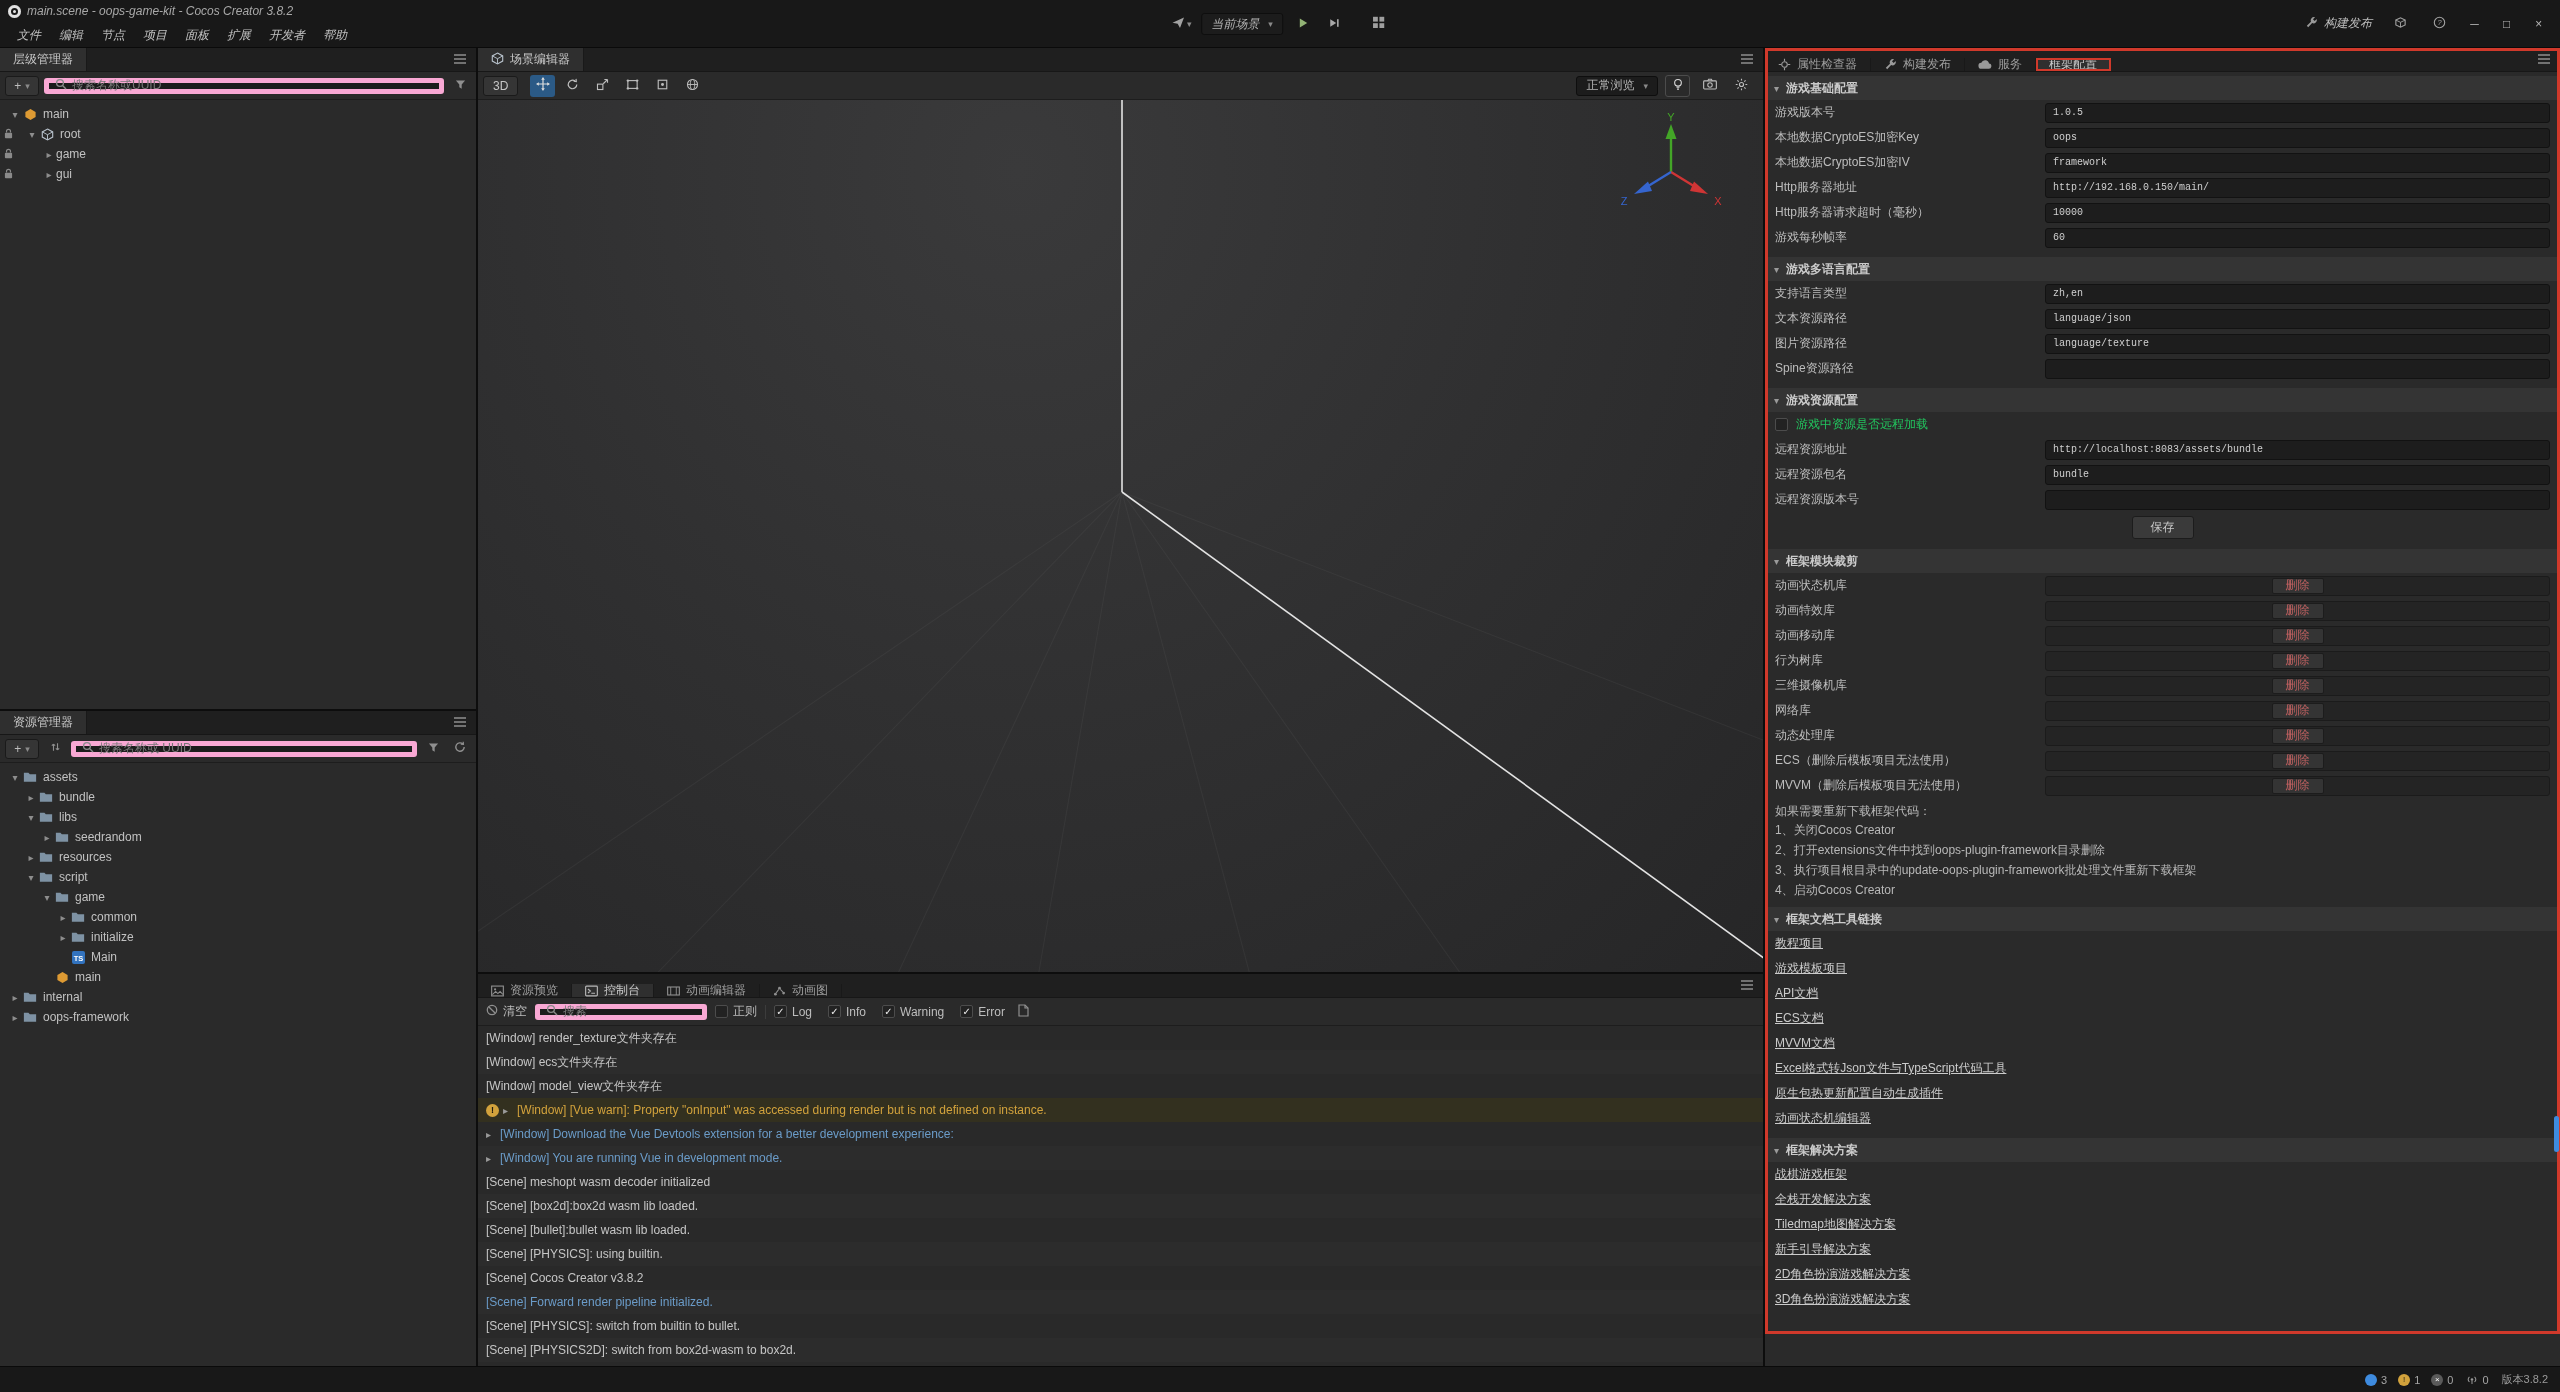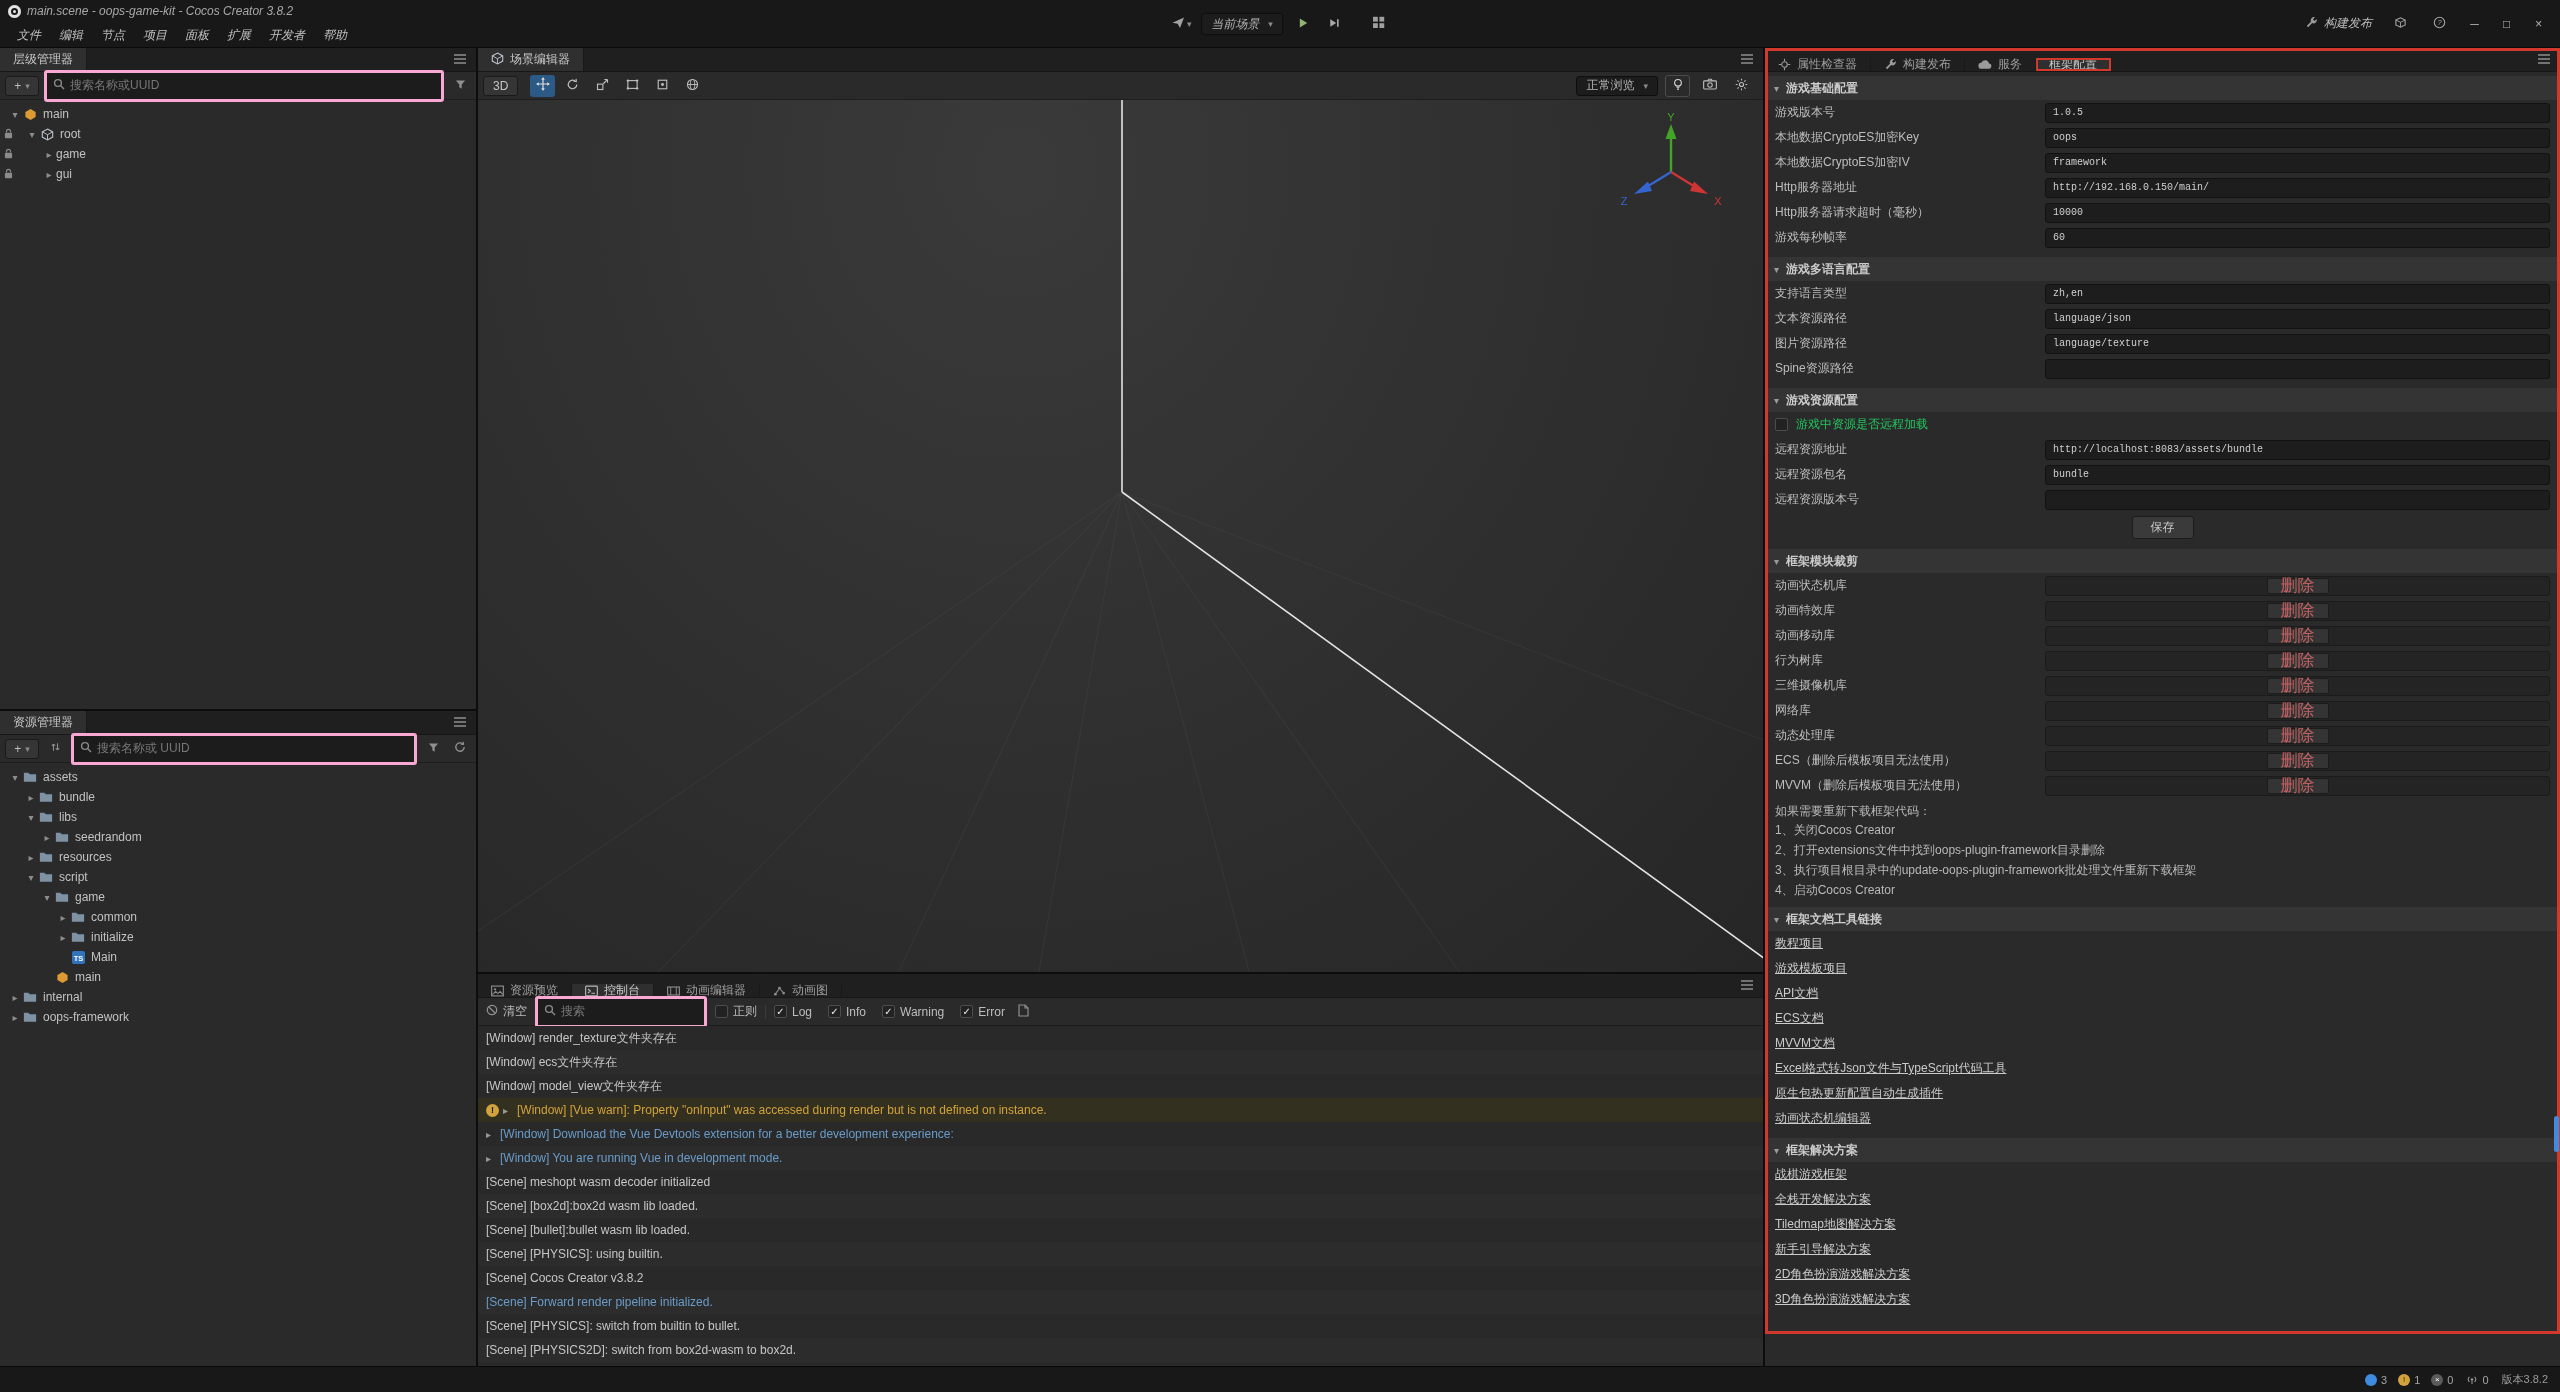--- a/index.html
+++ b/index.html
@@ -37,21 +37,21 @@
 
   .panel-tabbar{height:24px;flex:none;background:#1f1f1f;display:flex;align-items:stretch;border-bottom:1px solid #171717;}
   .tabs-wrap{display:flex;align-items:stretch;margin-top:10px;}
   .panel-tab{display:flex;align-items:center;gap:6px;padding:0 13px;font-size:12px;color:#9e9e9e;border-right:1px solid #191919;white-space:nowrap;}
   .panel-tab.active{background:#2f2f2f;color:#c9c9c9;}
   .panel-tab.annotated{outline:2px solid var(--annot,#d0392b);outline-offset:-2px;}
   .panel-menu{margin-left:auto;display:flex;align-items:center;padding:0 10px;}
 
   .toolrow{height:28px;flex:none;display:flex;align-items:center;gap:5px;padding:0 5px;background:#2a2a2a;border-bottom:1px solid #1d1d1d;}
   .btn-sm{height:20px;min-width:34px;background:#353535;border:1px solid #1a1a1a;border-radius:3px;display:flex;align-items:center;justify-content:center;gap:4px;color:#bdbdbd;padding:0 5px;}
-  .search-box{flex:1;height:32px;background:#1c1c1c;border:3px solid #f9a8d4;border-radius:3px;display:flex;align-items:center;gap:5px;padding:0 6px;min-width:0;}
+  .search-box{flex:1;height:16px;background:#1c1c1c;border:5px solid #f9a8d4;border-radius:3px;display:flex;align-items:center;gap:5px;padding:0 6px;min-width:0;}
   .ph{color:#777;font-size:12px;white-space:nowrap;overflow:hidden;}
   .icon-btn{width:22px;height:20px;display:flex;align-items:center;justify-content:center;}
 
   
   .tree{flex:1;overflow:hidden;padding-top:4px;}
   .tree-row{height:20px;display:flex;align-items:center;position:relative;color:#c2c2c2;}
   .lock-slot{position:absolute;left:4px;top:4px;}
   .tree-caret{width:14px;flex:none;text-align:center;color:#8d8d8d;font-size:10px;}
   .tree-ic{width:16px;flex:none;margin-right:5px;justify-content:center;}
   .tree-label{white-space:nowrap;}
@@ -88,21 +88,21 @@
   .insp-body{flex:1;overflow:hidden;padding-top:4px;}
   .insp-section{margin-bottom:7px;}
   .insp-header{height:24px;background:#343434;display:flex;align-items:center;gap:7px;padding:0 9px;color:#cbcbcb;font-weight:bold;}
   .insp-caret{color:#9a9a9a;font-size:10px;font-weight:normal;}
   .insp-row{height:25px;display:flex;align-items:center;padding:0 10px;gap:8px;}
   .insp-label{width:262px;flex:none;color:#bdbdbd;white-space:nowrap;overflow:hidden;}
   .insp-input{flex:1;height:20px;background:#1d1d1d;border:1px solid #121212;border-radius:3px;color:#cfcfcf;font-size:10px;padding:0 7px;outline:none;min-width:0;font-family:Liberation Mono, monospace;}
   .save-row{height:30px;display:flex;align-items:center;justify-content:center;}
   .btn{background:#3a3a3a;border:1px solid #1c1c1c;border-radius:3px;color:#c8c8c8;font-size:12px;padding:2px 18px;}
   .mod-field{flex:1;height:20px;background:#242424;border:1px solid #1b1b1b;border-radius:3px;display:flex;align-items:center;justify-content:center;}
-  .btn.del{color:#c06060;padding:0 13px;height:16px;line-height:13px;font-size:17px;border-radius:2px;background:#343434;text-align:right;}
+  .btn.del{color:#c06060;padding:0 13px;height:16px;line-height:13px;font-size:12px;border-radius:2px;background:#343434;text-align:right;}
   .insp-note{padding:4px 10px 0;color:#b8b8b8;line-height:18px;}
   .insp-step{padding:0 10px;color:#b8b8b8;line-height:20px;white-space:nowrap;overflow:hidden;}
   .insp-link{display:block;width:fit-content;margin:0 10px;line-height:25px;color:#cbcbcb;text-decoration:underline;}
   .insp-scroll{position:absolute;right:1px;top:1068px;width:5px;height:36px;background:var(--accent,#3e8bdf);border-radius:3px;z-index:46;}
   .red-annotation{position:absolute;left:0;top:0;width:100%;height:1286px;border:3px solid var(--annot,#d0392b);pointer-events:none;z-index:45;}
 
   
   .statusbar{height:26px;flex:none;background:#181818;border-top:1px solid #0a0a0a;display:flex;align-items:center;padding:0 12px;font-size:11px;color:#a5a5a5;}
   .status-right{margin-left:auto;display:flex;align-items:center;gap:13px;}
   .badges{display:flex;align-items:center;gap:11px;}

